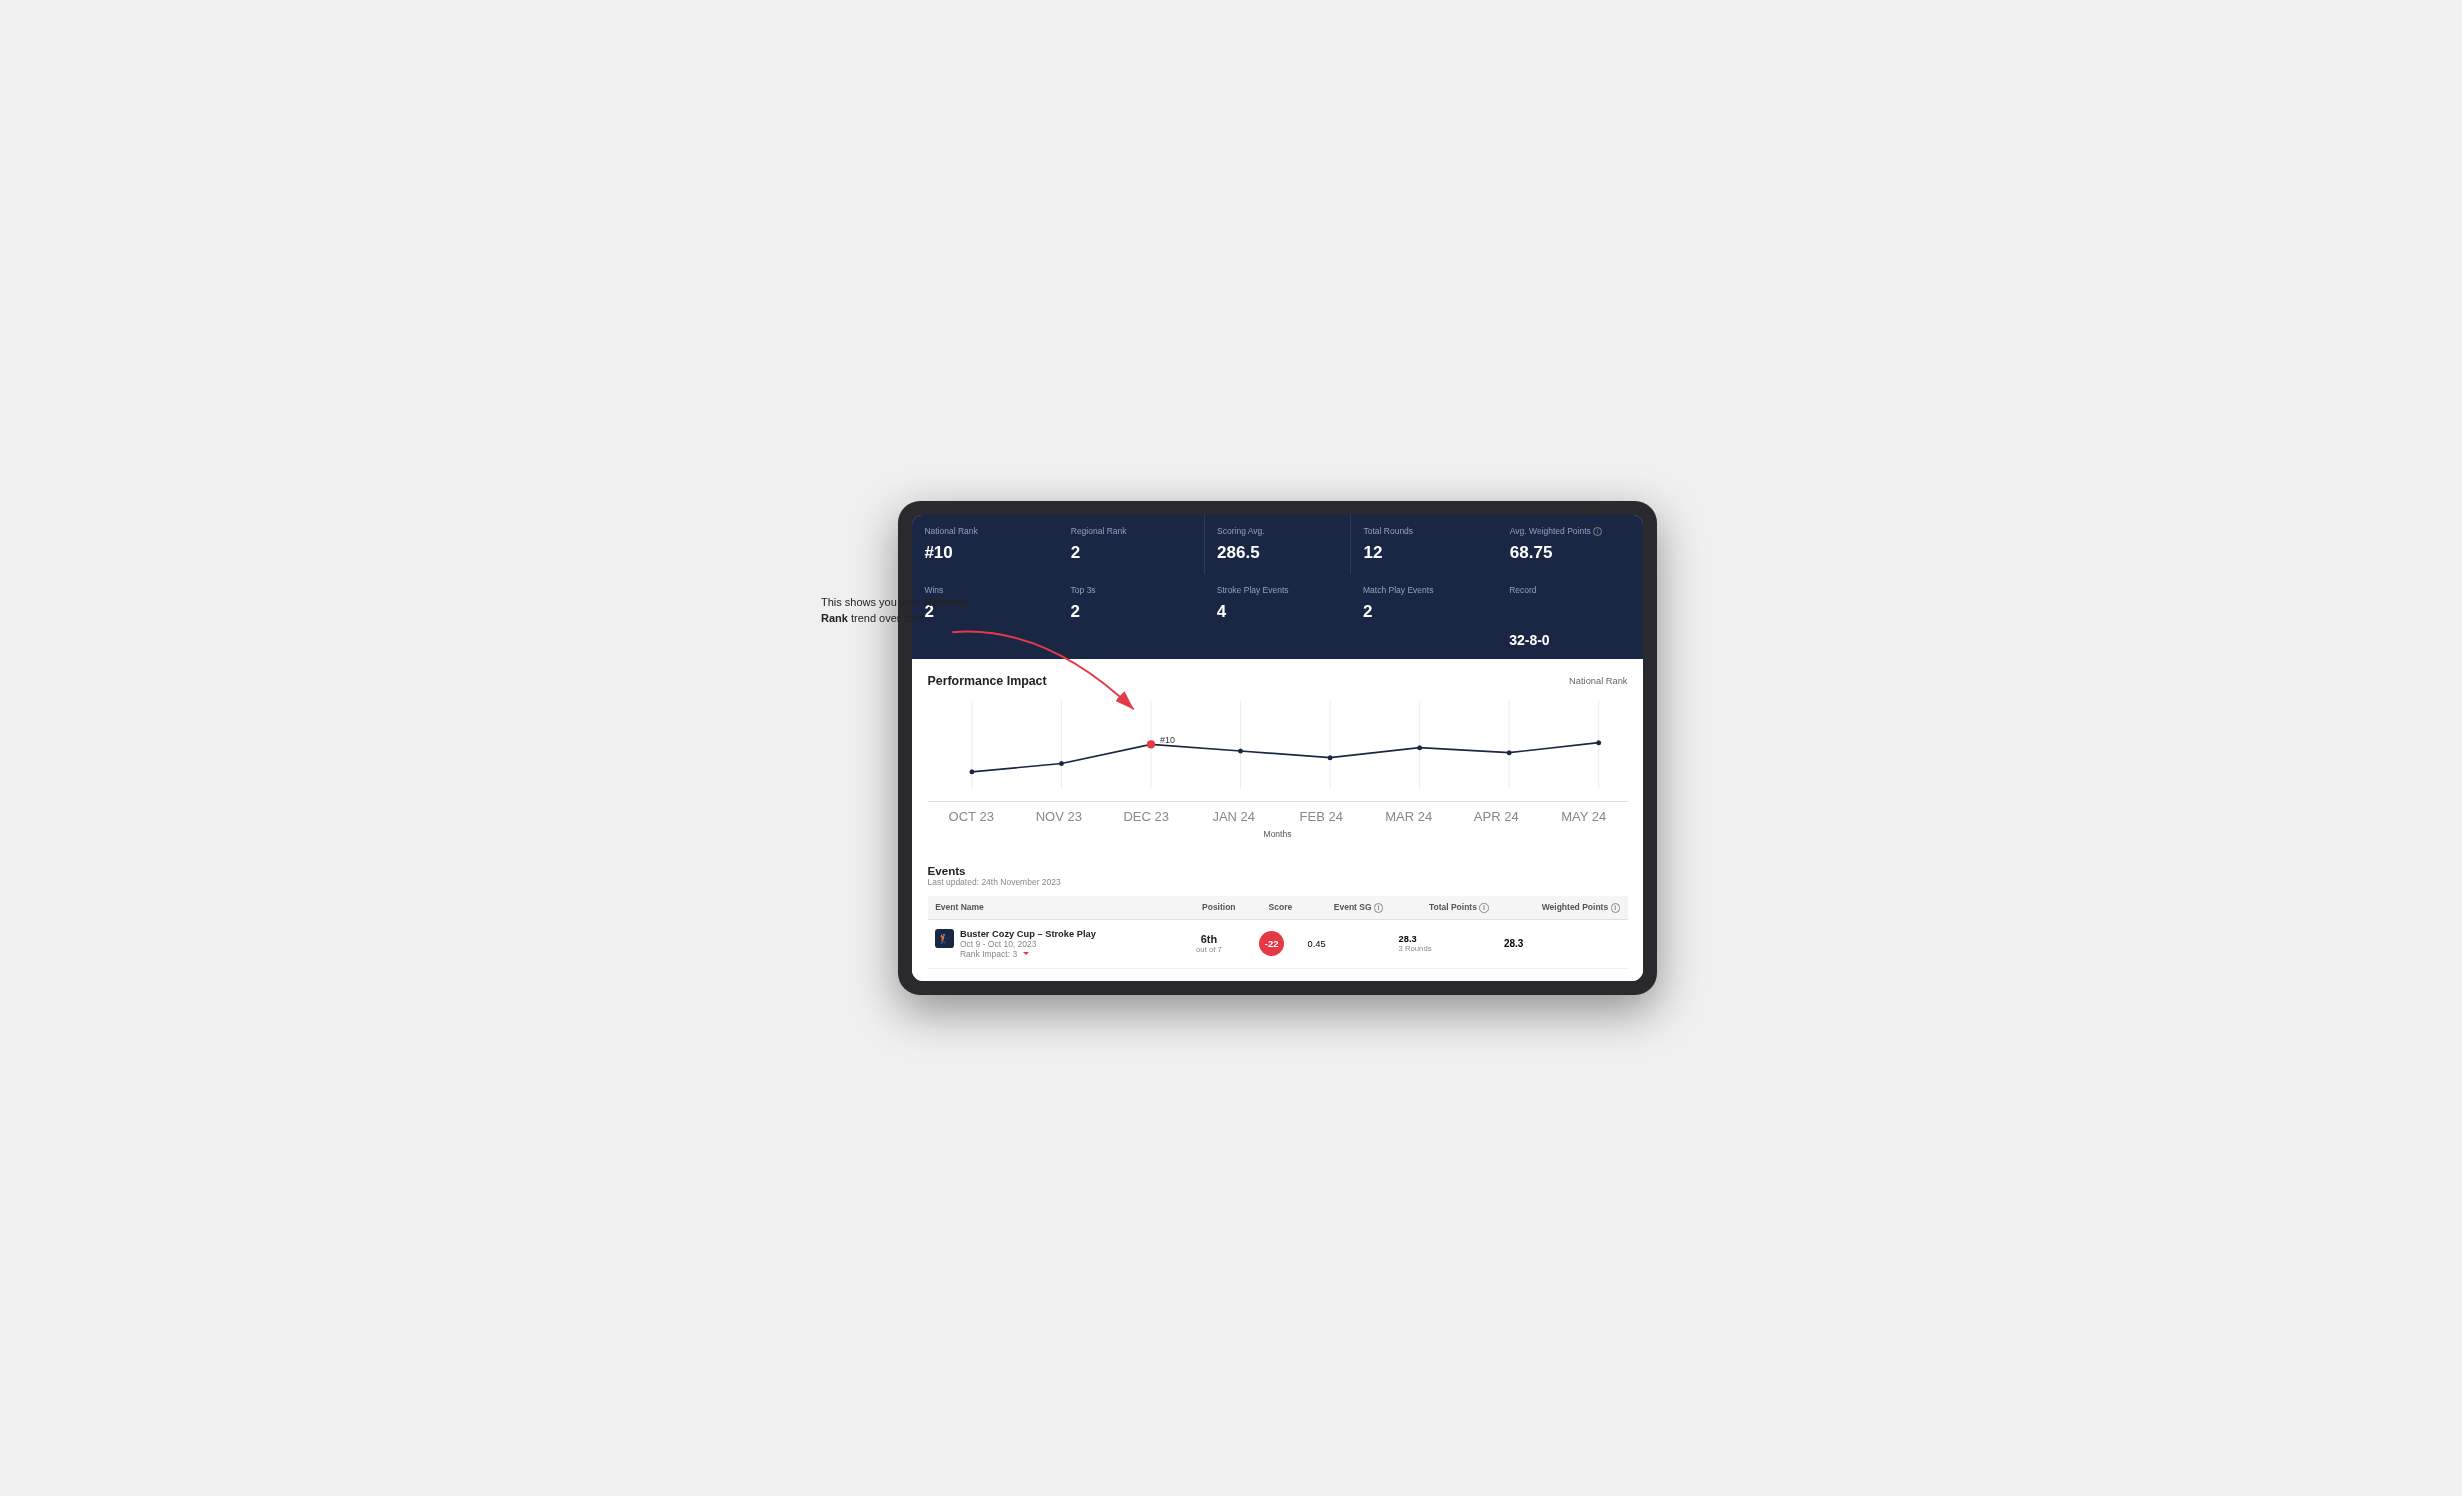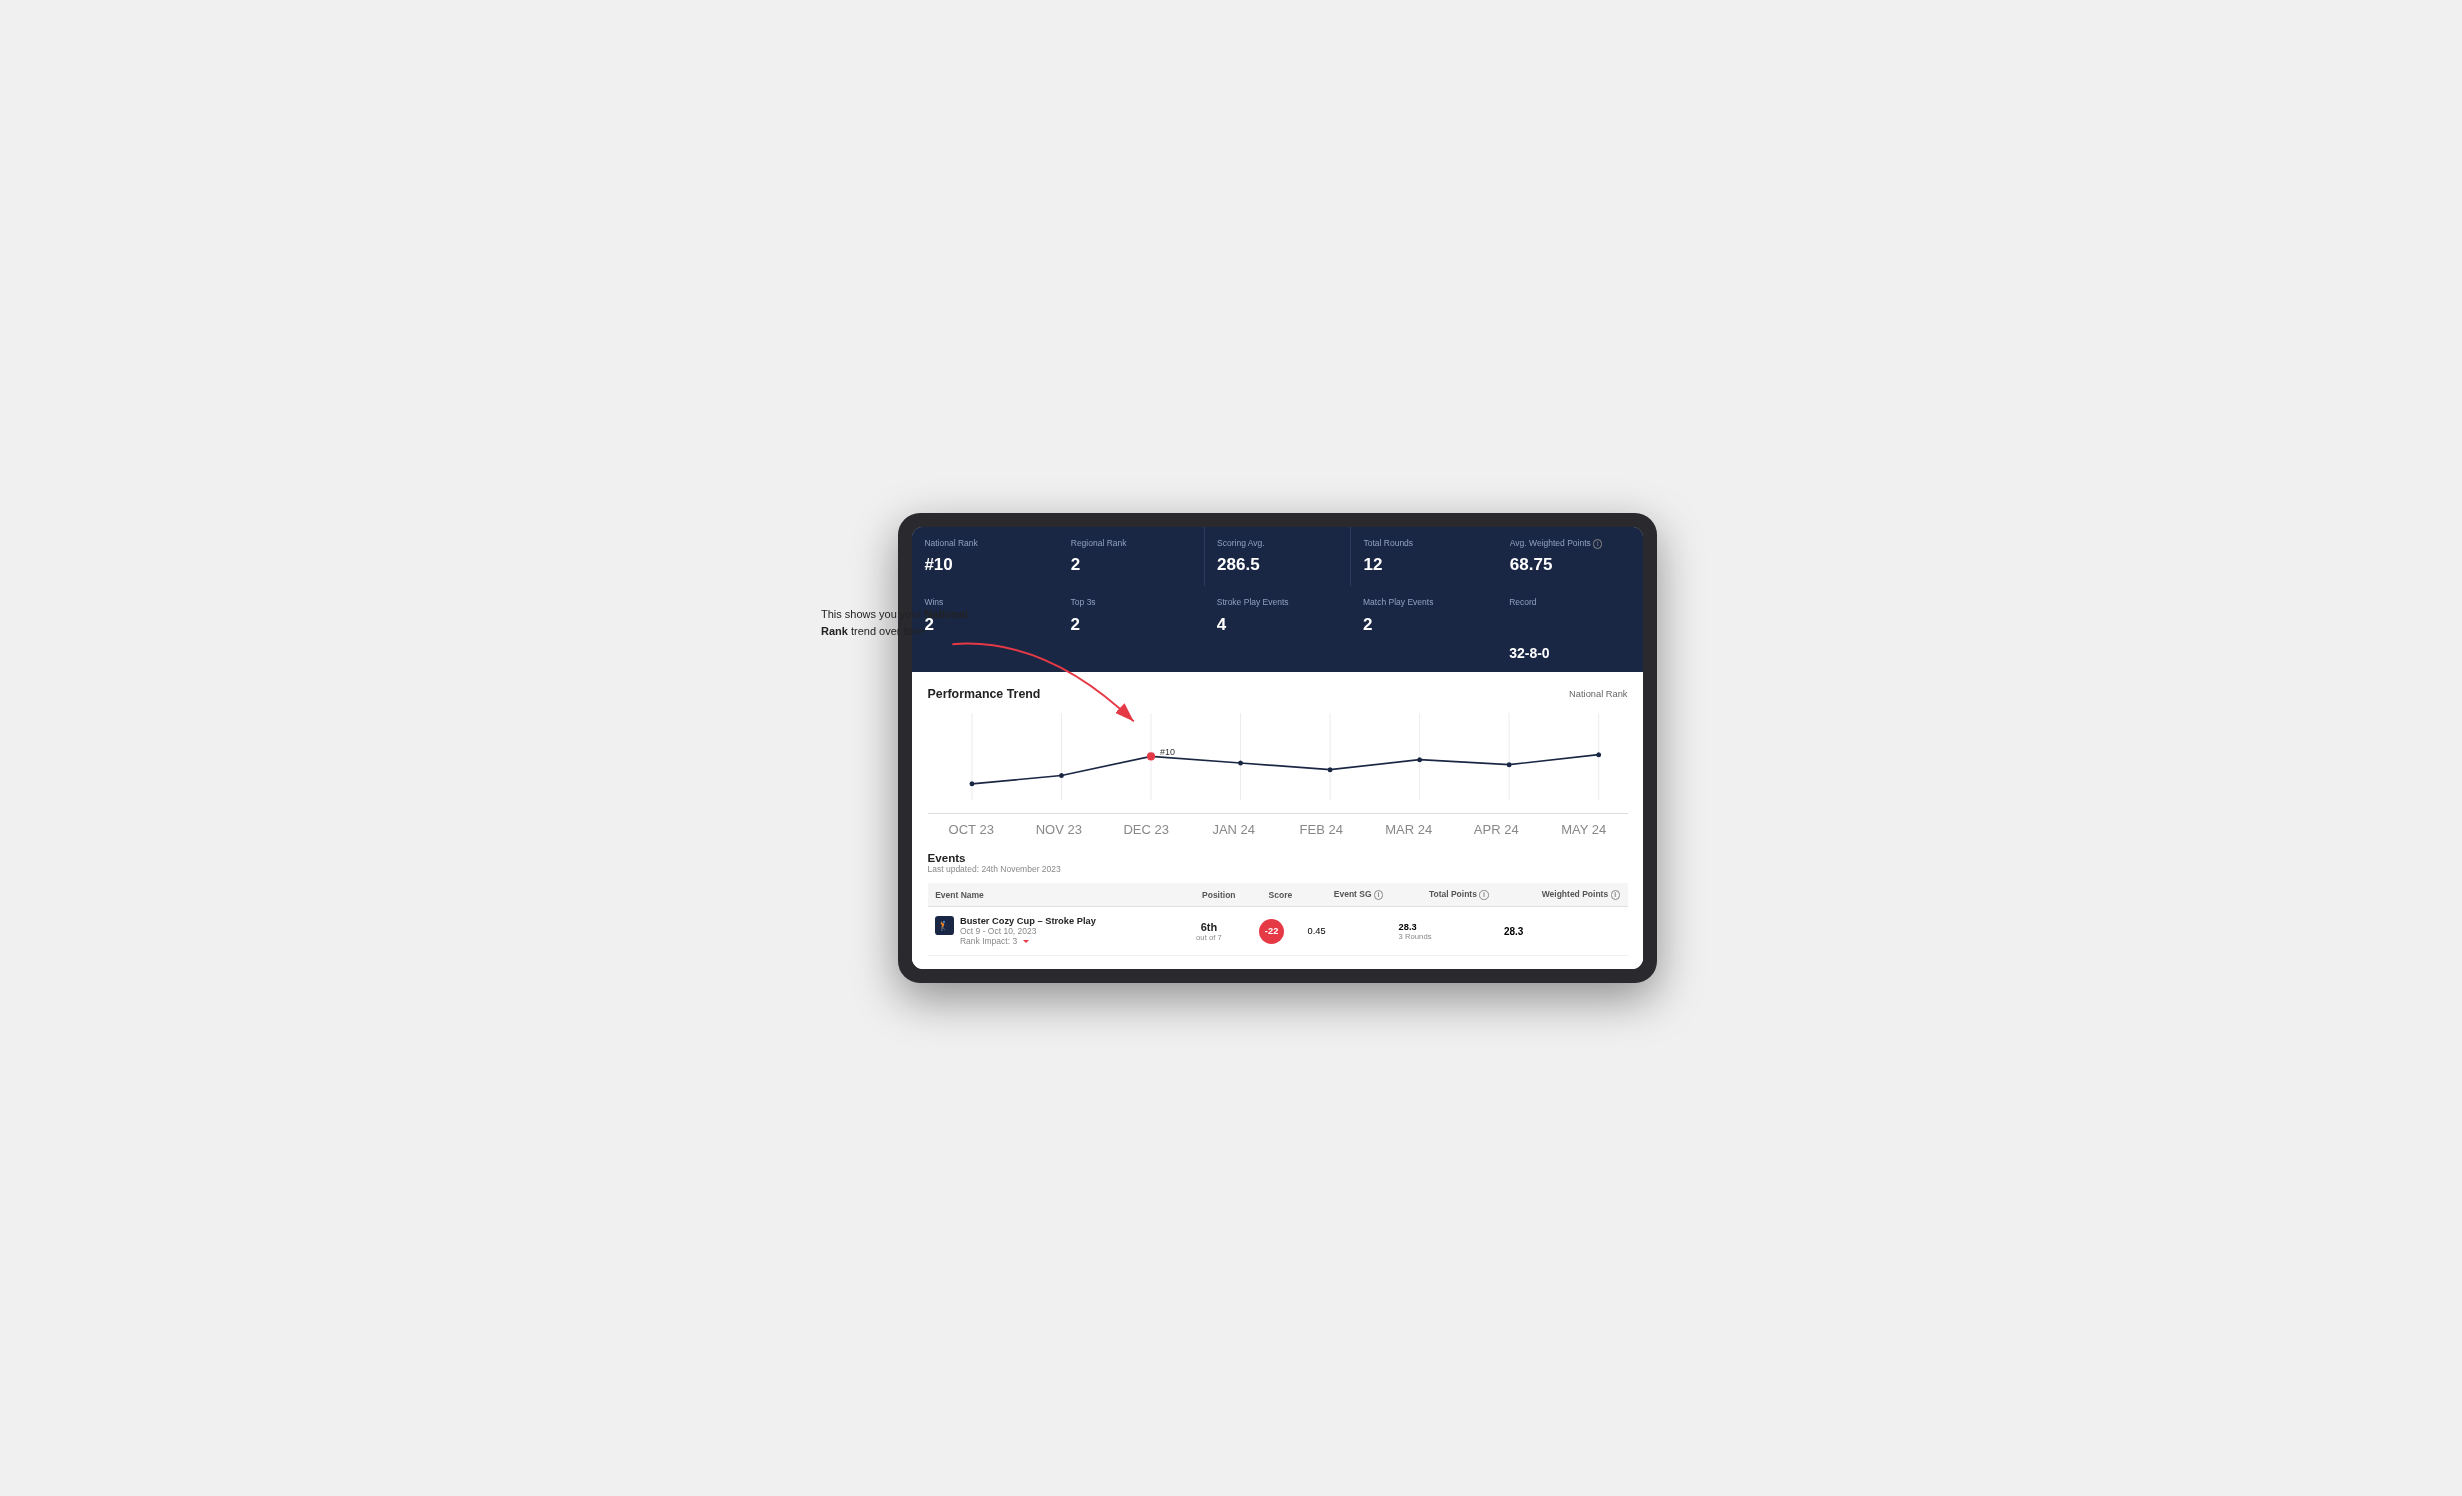--- a/index.html
+++ b/index.html
@@ -374,21 +374,21 @@
             <div class="stat-value">2</div>
           </div>
           <div class="stat-cell">
             <div class="stat-label">Record</div>
             <div class="stat-value small">32-8-0</div>
           </div>
         </div>
 
         <div class="performance-section">
           <div class="performance-header">
-            <span class="performance-title">Performance Trend</span>
+            <span class="performance-title">Performance Impact</span>
             <span class="performance-label">National Rank</span>
           </div>
 
           <div class="chart-container">
             <svg class="chart-svg" viewBox="0 0 860 120" preserveAspectRatio="none">
 
               <line x1="54" y1="0" x2="54" y2="105" stroke="#e8e8e8" stroke-width="1"></line>
               <line x1="164" y1="0" x2="164" y2="105" stroke="#e8e8e8" stroke-width="1"></line>
               <line x1="274" y1="0" x2="274" y2="105" stroke="#e8e8e8" stroke-width="1"></line>
               <line x1="384" y1="0" x2="384" y2="105" stroke="#e8e8e8" stroke-width="1"></line>
@@ -415,20 +415,21 @@
           <div class="chart-months">
             <span class="chart-month">OCT 23</span>
             <span class="chart-month">NOV 23</span>
             <span class="chart-month">DEC 23</span>
             <span class="chart-month">JAN 24</span>
             <span class="chart-month">FEB 24</span>
             <span class="chart-month">MAR 24</span>
             <span class="chart-month">APR 24</span>
             <span class="chart-month">MAY 24</span>
           </div>
+          <div class="chart-axis-label">Months</div>
         </div>
 
         <div class="events-section">
           <div class="events-title">Events</div>
           <div class="events-updated">Last updated: 24th November 2023</div>
 
           <table class="events-table">
             <thead>
               <tr>
                 <th>

